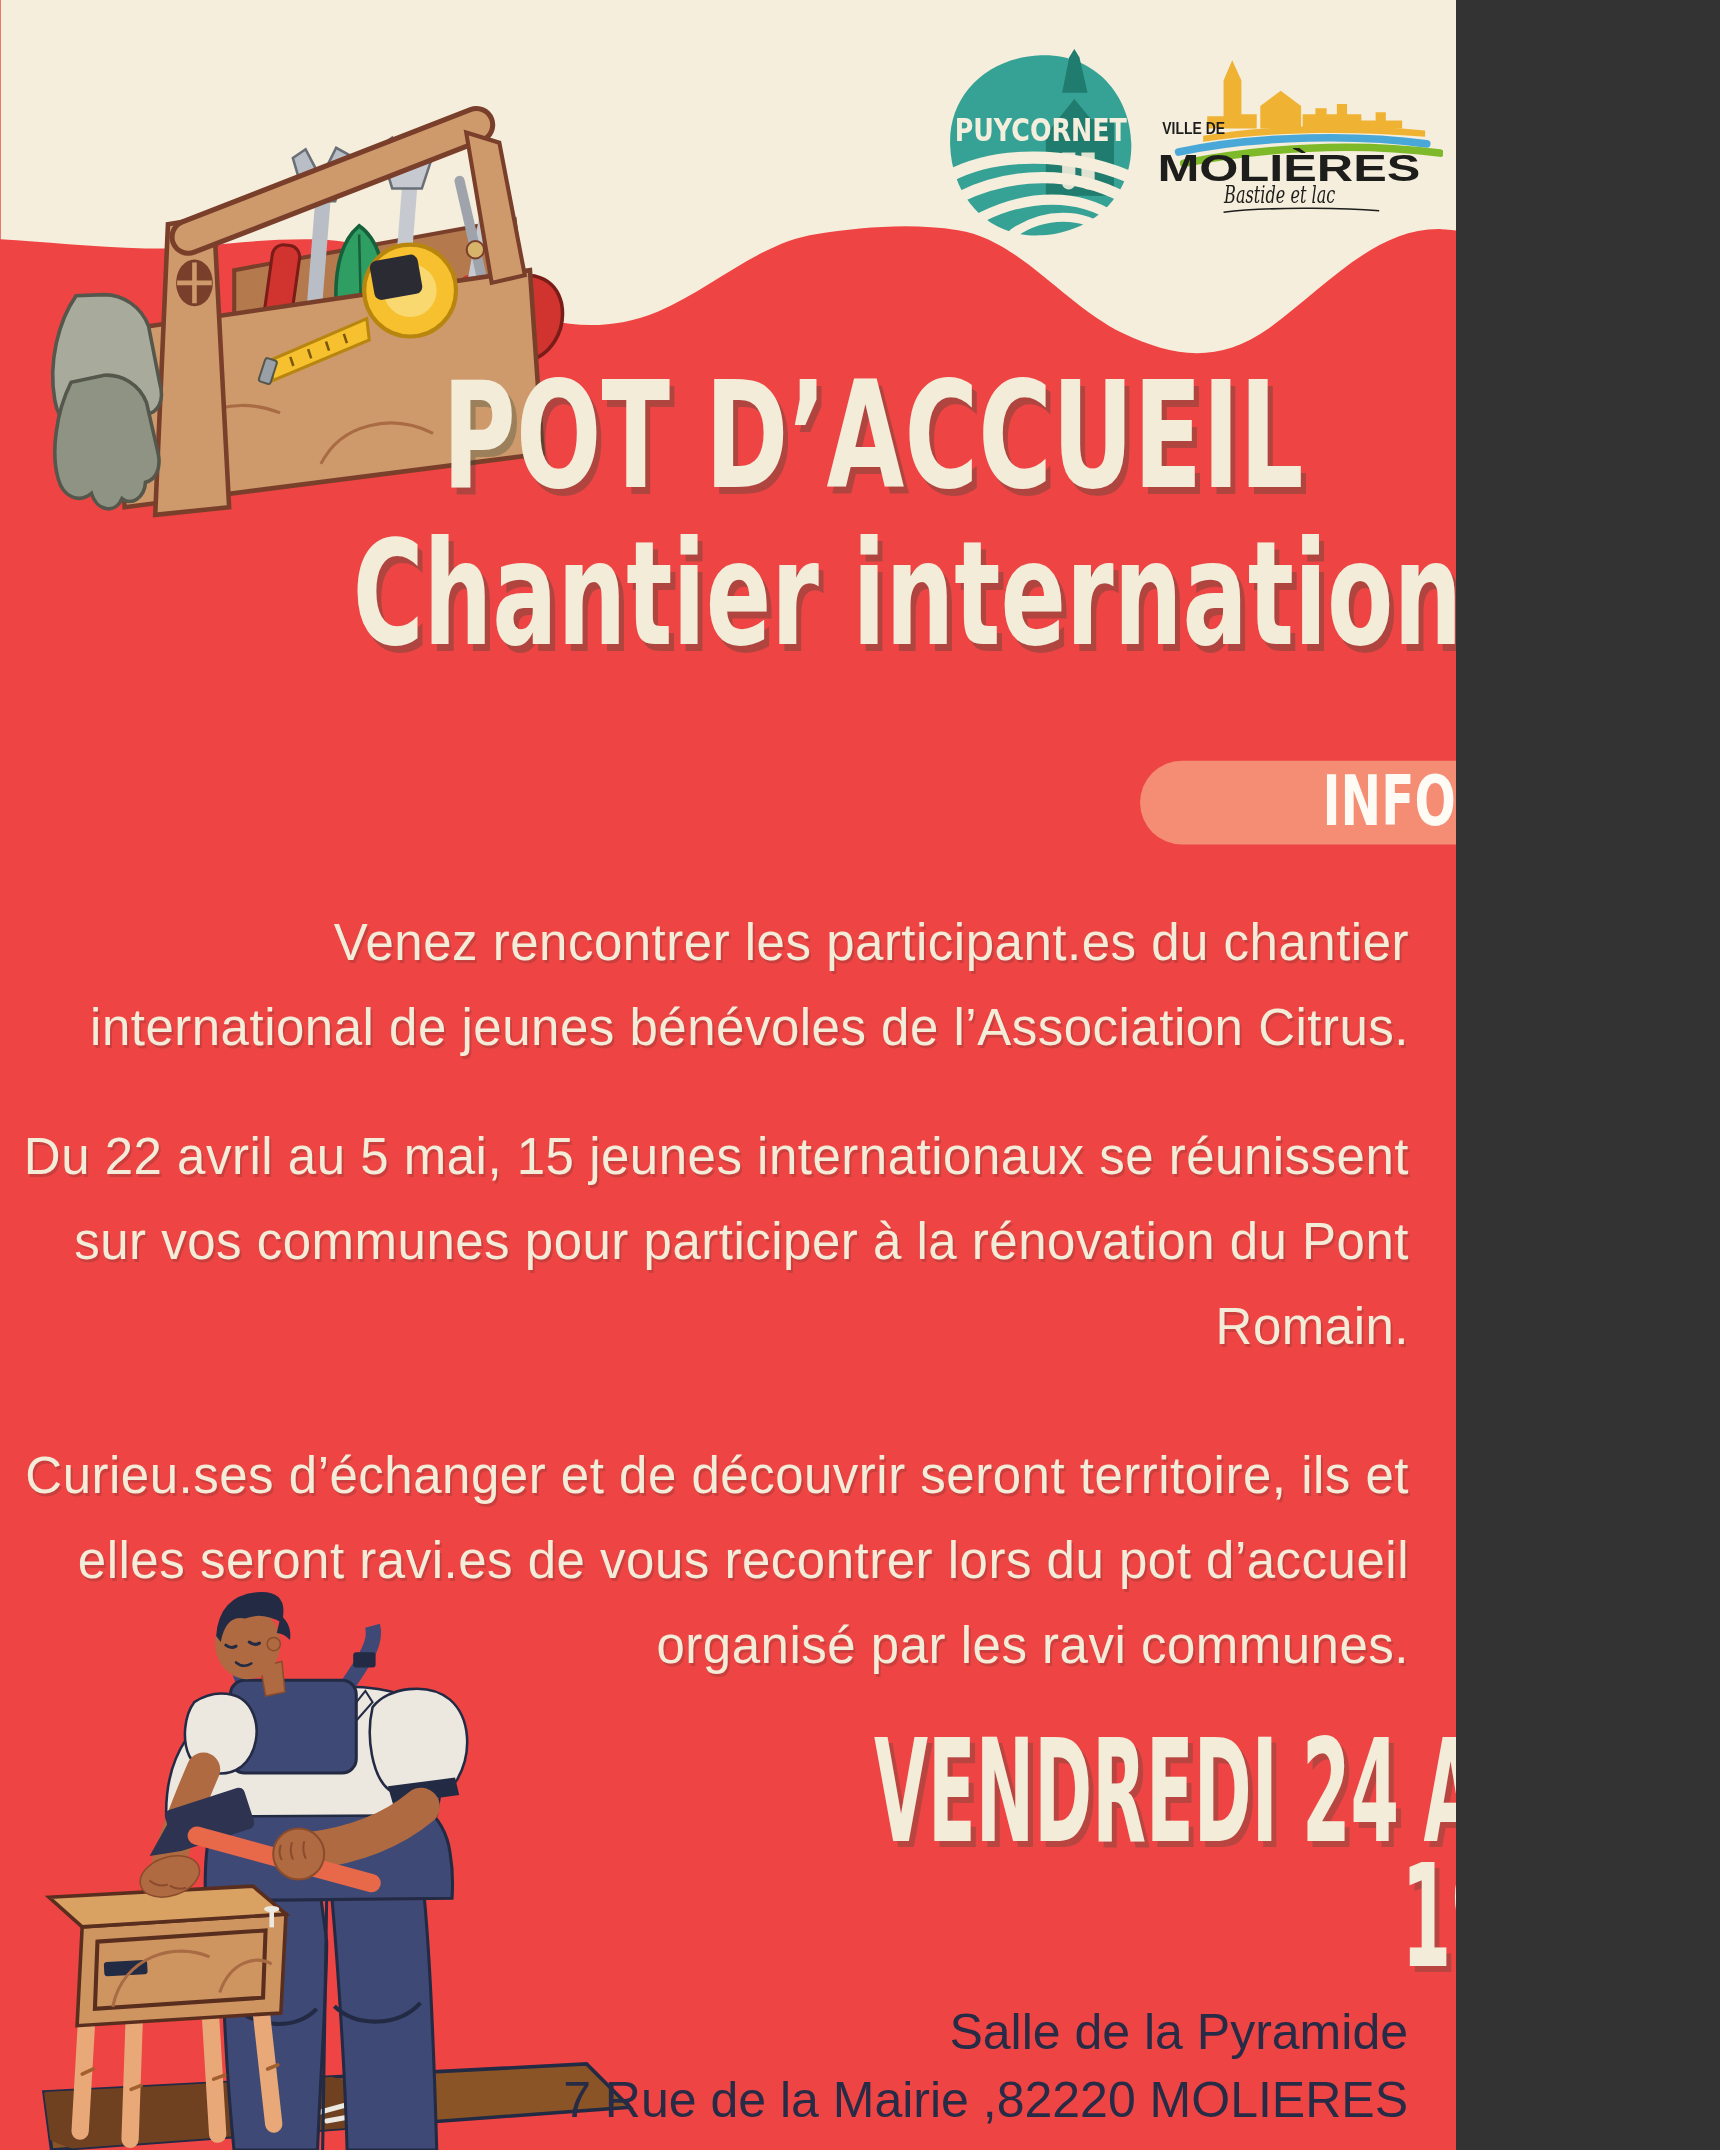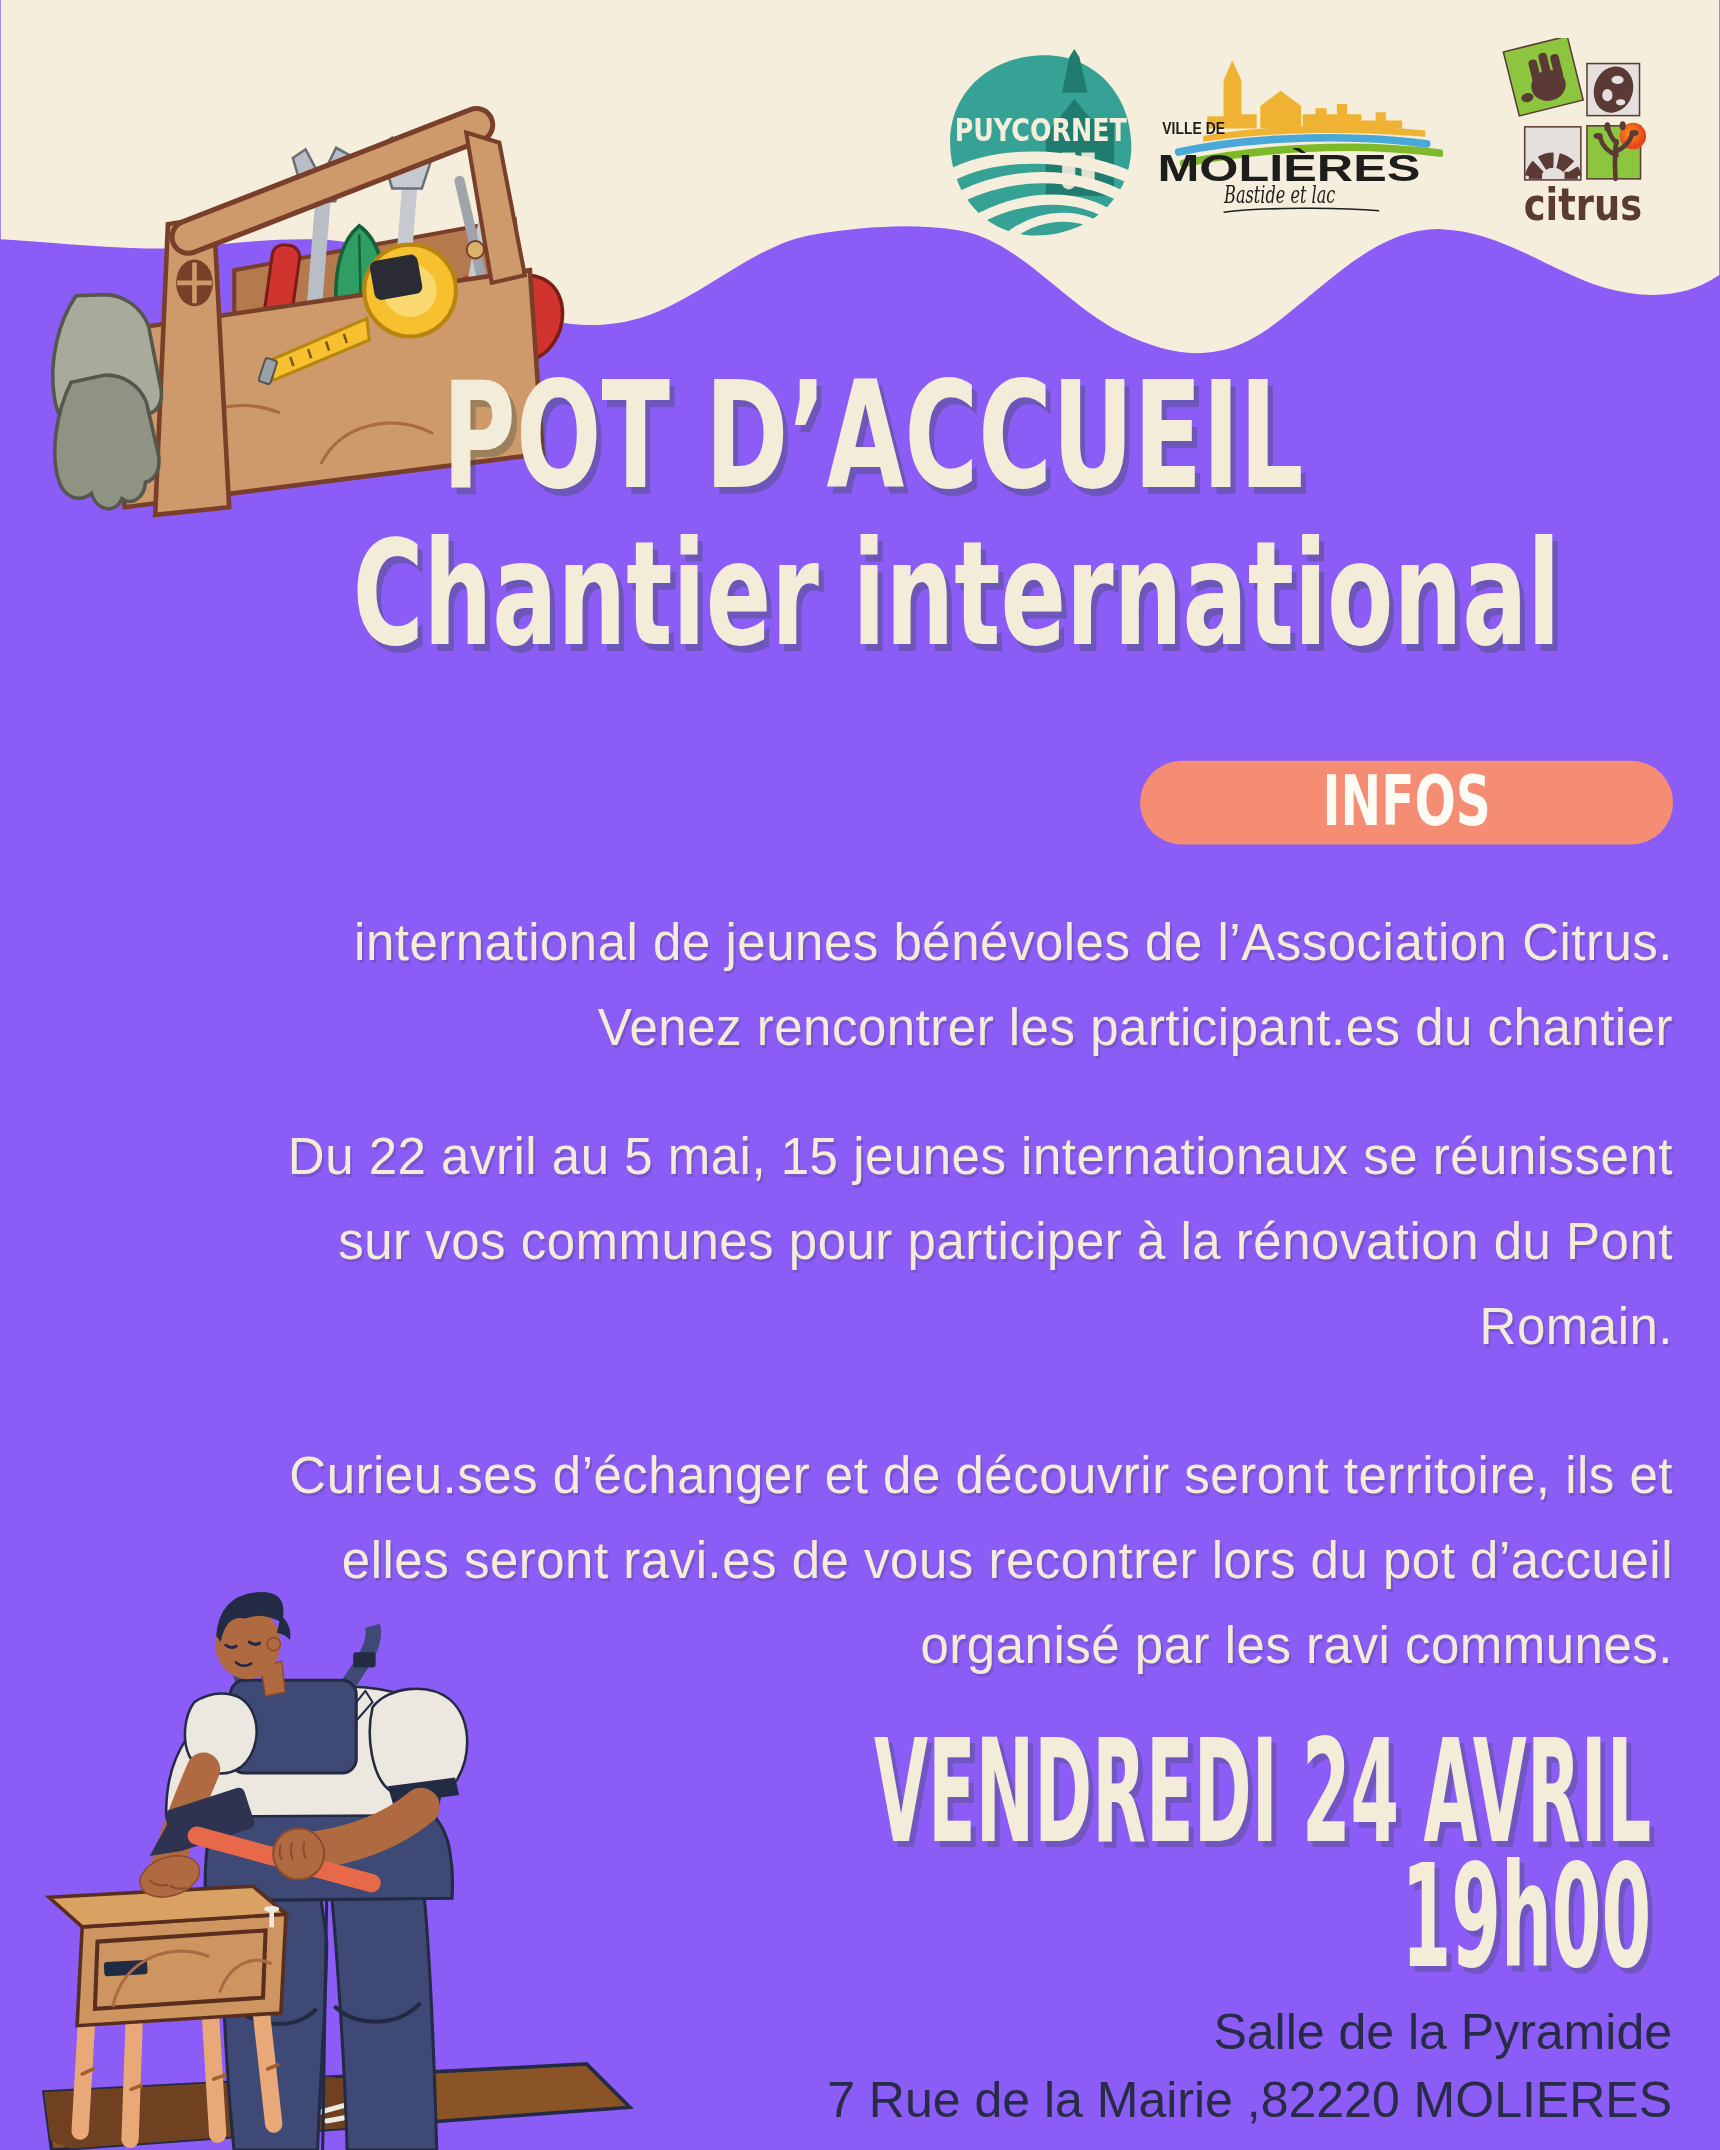--- a/index.html
+++ b/index.html
@@ -1,19 +1,19 @@
 <!DOCTYPE html>
 <html style="font-size:8.2px"><head>
 <meta charset="utf-8">
 <style>
   html,body{margin:0;padding:0;background:#333;}
   .poster{
     position:relative;
-    width:1720px;height:2151px;
-    background:#8b5cf6;
+    width:1456px;height:2151px;
+    background:#ef4444;
     overflow:hidden;
     font-family:"Liberation Sans",sans-serif;
   }
   .abs{position:absolute;}
   svg{display:block;}
   .display-svg text{
     font-family:"DejaVu Sans",sans-serif;
     font-weight:800;
   }
   .para{
@@ -227,22 +227,22 @@
     <rect x="2237" y="1492" width="1046" height="164" rx="82" fill="#f48d74"></rect>
     <text x="2760" y="1618" text-anchor="middle" font-size="135" fill="#fdfbf4" textLength="330" lengthAdjust="spacingAndGlyphs">INFOS</text>
 
     <text x="3250" y="3624" text-anchor="end" font-size="280" fill="#2f4a3a" opacity="0.28" textLength="1525" lengthAdjust="spacingAndGlyphs">VENDREDI 24 AVRIL</text>
     <text x="3240" y="3612" text-anchor="end" font-size="280" fill="#f2ecd9" textLength="1525" lengthAdjust="spacingAndGlyphs">VENDREDI 24 AVRIL</text>
     <text x="3250" y="3868" text-anchor="end" font-size="280" fill="#2f4a3a" opacity="0.28" textLength="490" lengthAdjust="spacingAndGlyphs">19h00</text>
     <text x="3240" y="3856" text-anchor="end" font-size="280" fill="#f2ecd9" textLength="490" lengthAdjust="spacingAndGlyphs">19h00</text>
   </svg>
 
   <div class="para" style="top:900px">
+    <div class="pline">Venez rencontrer les participant.es du chantier</div>
     <div class="pline">international de jeunes bénévoles de l’Association Citrus.</div>
-    <div class="pline">Venez rencontrer les participant.es du chantier</div>
   </div>
   <div class="para" style="top:1114px">
     <div class="pline">Du 22 avril au 5 mai, 15 jeunes internationaux se réunissent</div>
     <div class="pline">sur vos communes pour participer à la rénovation du Pont</div>
     <div class="pline">Romain.</div>
   </div>
   <div class="para" style="top:1433px">
     <div class="pline">Curieu.ses d’échanger et de découvrir seront territoire, ils et</div>
     <div class="pline">elles seront ravi.es de vous recontrer lors du pot d’accueil</div>
     <div class="pline">organisé par les ravi communes.</div>

